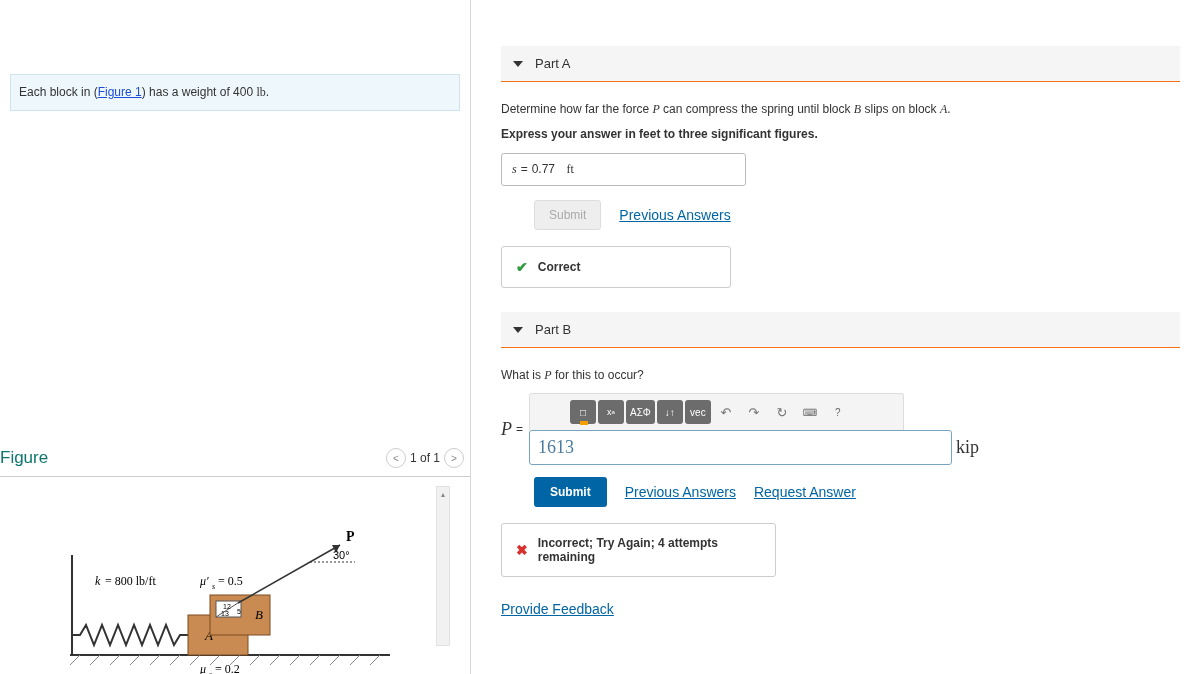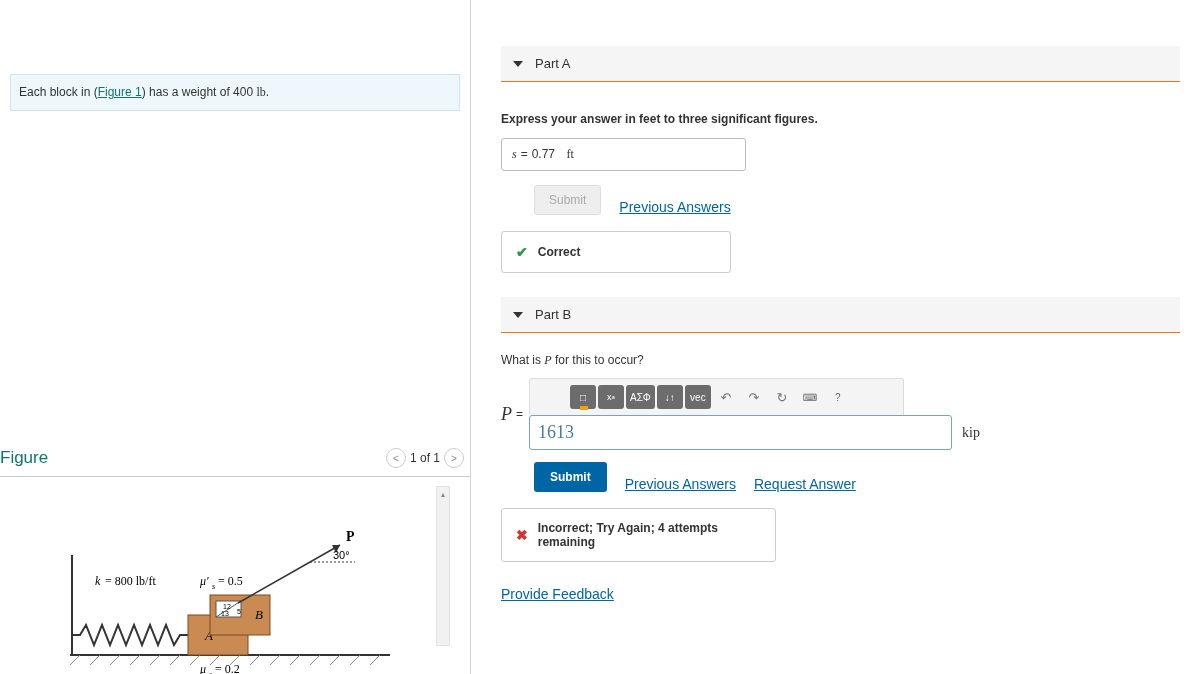--- a/index.html
+++ b/index.html
@@ -18,21 +18,21 @@
   .right-col { flex: 1; padding: 0 20px 0 30px; position: relative; }
 
   .intro-box {
     margin: 74px 10px 0 10px;
     background: #eef7fb;
     border: 1px solid #d0e4ed;
     padding: 10px 8px;
     font-size: 12px;
     color: #333;
   }
-  .intro-box a { color: #0f766e; text-decoration: underline; cursor: pointer; }
+  .intro-box a { color: #1d4ed8; text-decoration: underline; cursor: pointer; }
 
   .figure-section { position: absolute; left: 0; right: 0; top: 448px; }
   .fig-head { display: flex; justify-content: space-between; align-items: center; padding: 0 6px 8px 0; }
   .fig-title { font-size: 17px; color: #0f766e; font-weight: 400; }
   .fig-pager { display: flex; align-items: center; gap: 4px; }
   .pager-btn {
     width: 20px; height: 20px; border: 1px solid #ccc; border-radius: 50%;
     background: #fff; display: flex; align-items: center; justify-content: center;
     font-size: 10px; color: #888; cursor: pointer;
   }
@@ -50,21 +50,21 @@
     font-size: 13px;
   }
   .caret { width:0; height:0; border-left:5px solid transparent; border-right:5px solid transparent; border-top:6px solid #333; }
   .part-body { padding: 20px 0 0 0; font-size: 12px; color: #333; }
   .instr-sub { font-weight: bold; margin-top: 10px; margin-bottom: 12px; }
   .ans-field {
     border: 1px solid #bbb; border-radius: 3px;
     padding: 8px 10px; width: 245px; margin-bottom: 14px;
     font-size: 12px; display:flex; gap:4px;
   }
-  .btn-row { display: flex; align-items: flex-end; gap: 18px; margin-bottom: 16px; padding-left: 33px; }
+  .btn-row { display: flex; align-items: center; gap: 18px; margin-bottom: 16px; padding-left: 33px; }
   .btn-submit-dis {
     background: #eee; color: #aaa; border: 1px solid #ddd; border-radius: 3px;
     padding: 7px 14px; font-size: 12px;
   }
   .btn-submit {
     background: #0065a4; color: #fff; border: none; border-radius: 3px;
     padding: 8px 16px; font-size: 12px; font-weight: bold; cursor: pointer;
   }
   .link { color: #0065a4; text-decoration: underline; font-size: 14px; cursor:pointer;}
   .feedback-box {
@@ -95,21 +95,21 @@
     font-size: 10px; cursor:pointer; padding: 0 4px;
   }
   .tool-btn.light { background: transparent; color: #666; }
   .tool-btn.board { width:24px; background:transparent; color:#777; font-size:13px;}
   .eq-input-row { display: flex; align-items: center; gap: 8px; border:1px solid #78a4c4; padding: 6px 8px; width: 423px; border-radius:3px; background:#fff;}
   .eq-var { font-style: italic; font-family: 'Times New Roman', serif; font-size: 18px; }
   .eq-input {
     border: none; font-size: 18px; font-family: 'Times New Roman', serif;
     outline: none; flex: 1; color: #4b7ba0;
   }
-  .unit-label { font-family: 'Times New Roman', serif; font-size: 14px; margin-left:10px;}
+  .unit-label { font-family: 'Times New Roman', serif; font-size: 18px; margin-left:4px;}
   .cursor-mark { position: relative; }
   .cursor-mark::before { content:""; position:absolute; top:-10px; left:50px; width:8px; height:4px; background:#f4a100;}
   .provide-fb { margin-top: 24px; }
   .mathit { font-style: italic; font-family: 'Times New Roman', serif; }
 </style>
 </head>
 <body>
 
 <div class="layout">
   <div class="left-col">
@@ -192,20 +192,23 @@
   <div class="divider"></div>
 
   <div class="right-col">
 
     <div class="part-block" style="margin-top:46px;">
       <div class="part-header">
         <div class="caret"></div>
         <span>Part A</span>
       </div>
       <div class="part-body">
+        <div>
+          <span>Determine how far the force </span><span class="mathit">P</span><span> can compress the spring until block </span><span class="mathit">B</span><span> slips on block </span><span class="mathit">A</span><span>.</span>
+        </div>
         <div class="instr-sub">Express your answer in feet to three significant figures.</div>
         <div class="ans-field">
           <span class="mathit">s</span>
           <span>=</span>
           <span>0.77</span>&nbsp;
           <span style="font-family:'Times New Roman',serif;">ft</span>
         </div>
         <div class="btn-row">
           <button class="btn-submit-dis">Submit</button>
           <a class="link">Previous Answers</a>

